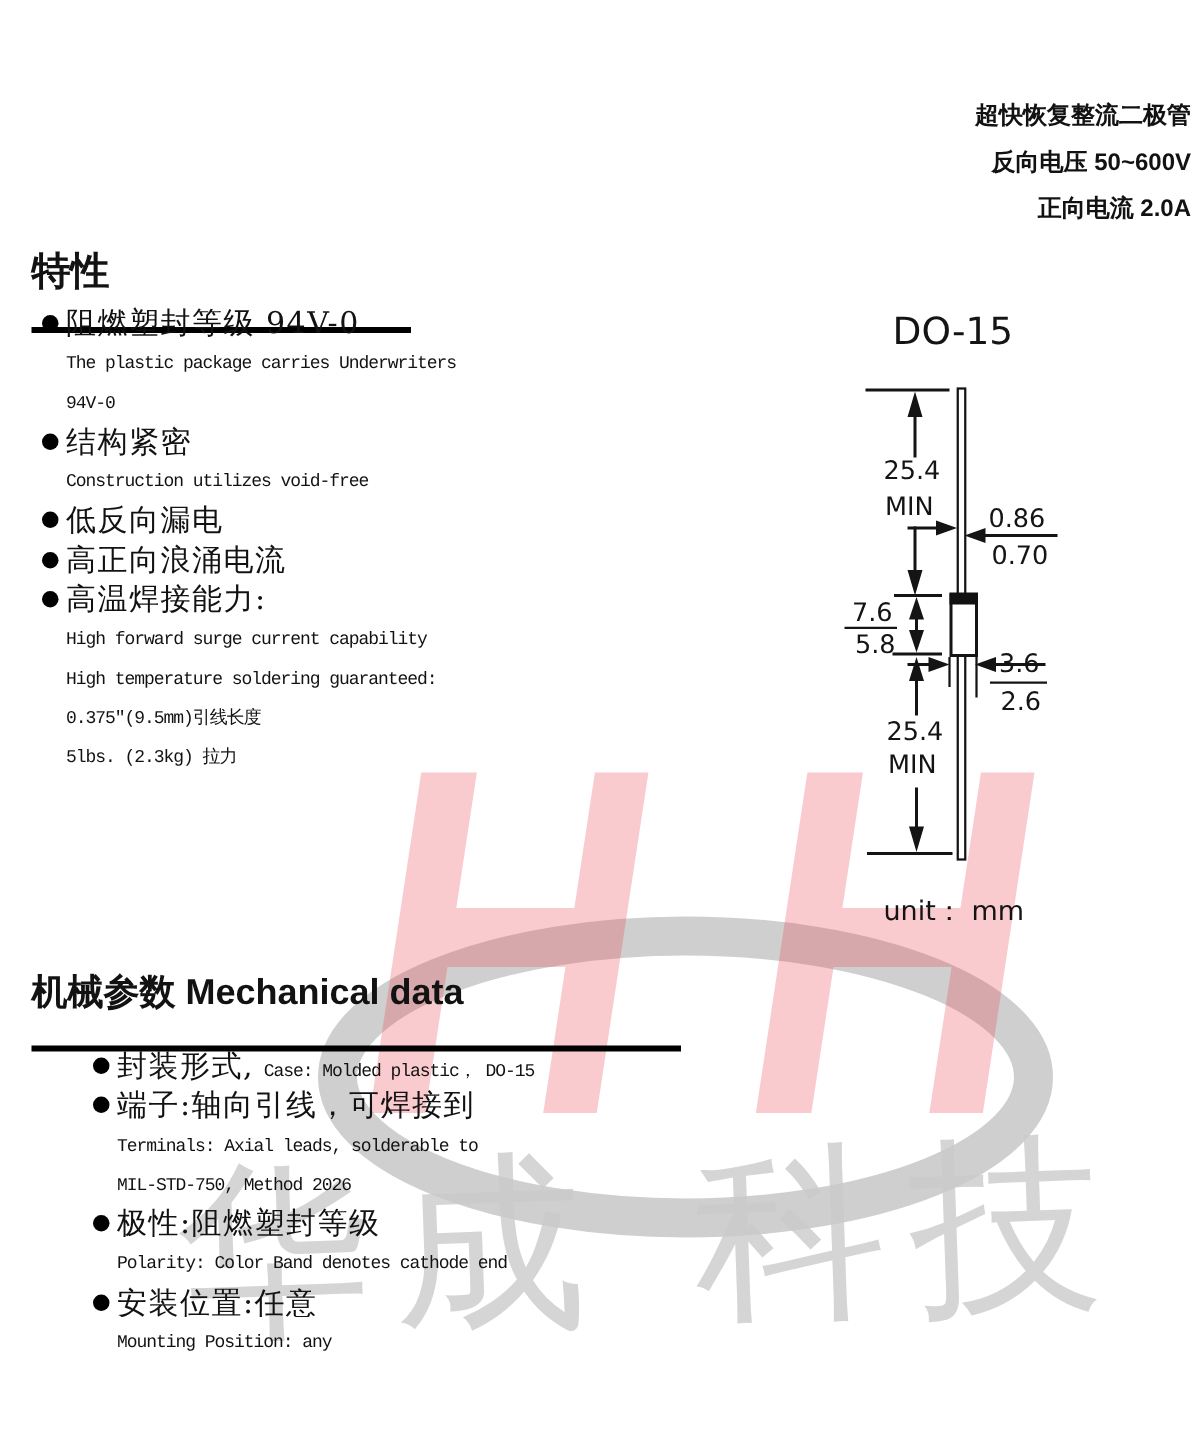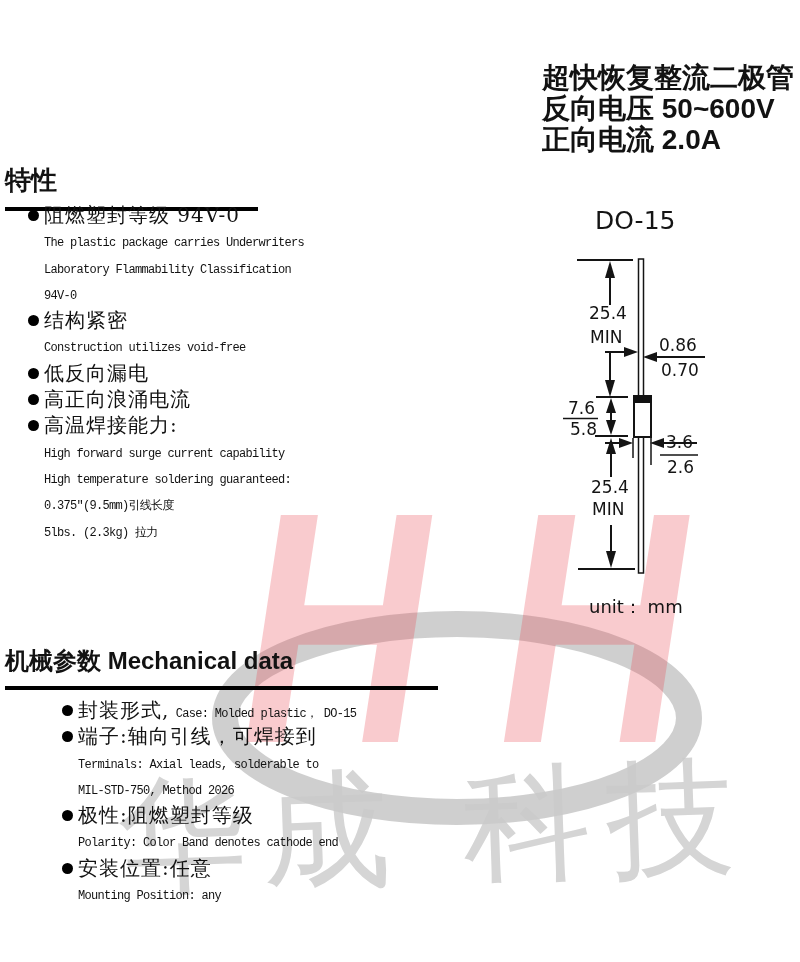--- a/index.html
+++ b/index.html
@@ -10,27 +10,27 @@
   .wm-company{position:absolute;left:118px;top:762px;z-index:0;
       font-family:"DejaVu Serif",serif;font-size:128px;line-height:130px;
       color:#d5d5d5;letter-spacing:16px;transform:rotate(-2deg);white-space:nowrap;}
   .wm-ring{position:absolute;left:195px;top:606px;z-index:0;}
   .wm-logo{position:absolute;left:242px;top:478px;z-index:1;
       font-family:"Liberation Sans",sans-serif;font-weight:bold;font-style:italic;
       font-size:330px;line-height:300px;color:rgba(233,68,78,0.28);
       transform:scaleX(0.78);transform-origin:left top;white-space:nowrap;}
 
   
-  .title-block{position:absolute;top:62px;right:6px;z-index:2;
-      font-weight:bold;font-size:28px;line-height:31px;
+  .title-block{position:absolute;top:62px;right:6px;z-index:2;text-align:right;
+      font-weight:bold;font-size:16px;line-height:31px;
       font-family:"Liberation Sans",sans-serif;}
 
   
-  .sec-heading{position:absolute;left:5px;z-index:2;font-weight:bold;font-size:26px;
-      padding-bottom:9px;border-bottom:4px solid #000;white-space:nowrap;}
+  .sec-heading{position:absolute;left:21px;z-index:2;font-weight:bold;font-size:26px;
+      padding-bottom:20px;border-bottom:4px solid #000;white-space:nowrap;}
   #features-heading{top:163px;width:253px;}
   #mech-heading{top:645px;width:433px;font-size:24px;}
 
   
   .list{position:absolute;left:0;width:540px;z-index:2;}
   #features-list{top:202px;}
   #mech-list{top:697px;padding-left:34px;}
   .li{position:relative;padding-left:44px;line-height:26.3px;height:26.3px;white-space:nowrap;}
   .li .bullet{position:absolute;left:28px;top:8px;width:11px;height:11px;
       border-radius:50%;background:#000;}
@@ -60,21 +60,20 @@
     <div>超快恢复整流二极管</div>
     <div>反向电压 50~600V</div>
     <div>正向电流 2.0A</div>
   </div>
 
   <div class="sec-heading" id="features-heading">特性</div>
 
   <div class="list" id="features-list">
     <div class="li"><span class="bullet"></span><span class="zh">阻燃塑封等级 94V-0</span></div>
     <div class="li"><span class="en">The plastic package carries Underwriters</span></div>
-    <div class="li"><span class="en">Laboratory Flammability Classification</span></div>
     <div class="li"><span class="en">94V-0</span></div>
     <div class="li"><span class="bullet"></span><span class="zh">结构紧密</span></div>
     <div class="li"><span class="en">Construction utilizes void-free</span></div>
     <div class="li"><span class="bullet"></span><span class="zh">低反向漏电</span></div>
     <div class="li"><span class="bullet"></span><span class="zh">高正向浪涌电流</span></div>
     <div class="li"><span class="bullet"></span><span class="zh">高温焊接能力:</span></div>
     <div class="li"><span class="en">High forward surge current capability</span></div>
     <div class="li"><span class="en">High temperature soldering guaranteed:</span></div>
     <div class="li"><span class="en">0.375"(9.5mm)引线长度</span></div>
     <div class="li"><span class="en">5lbs. (2.3kg)  拉力</span></div>

